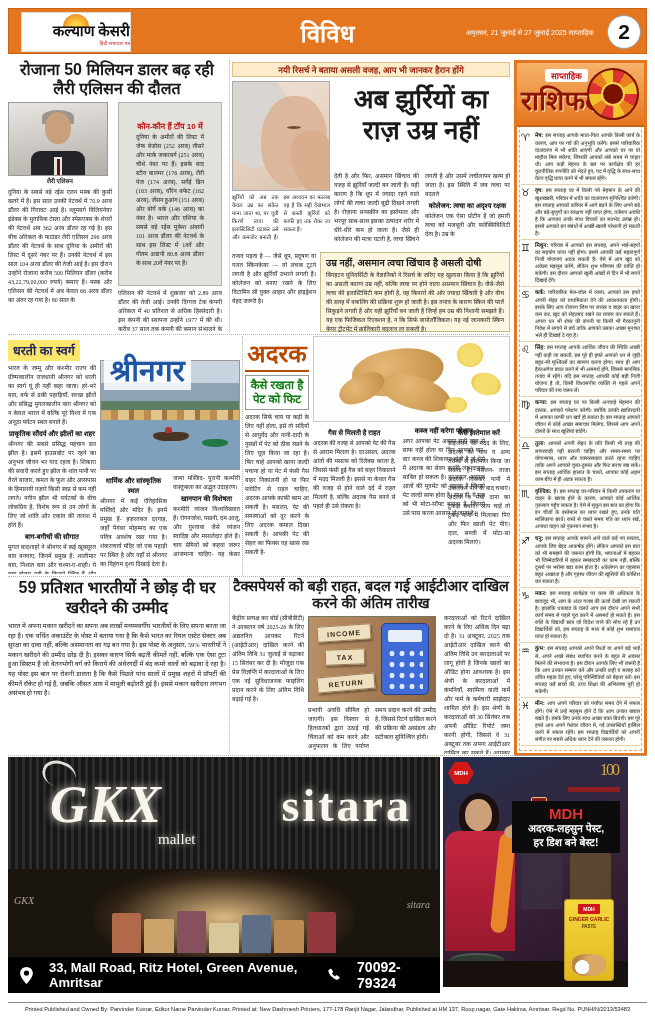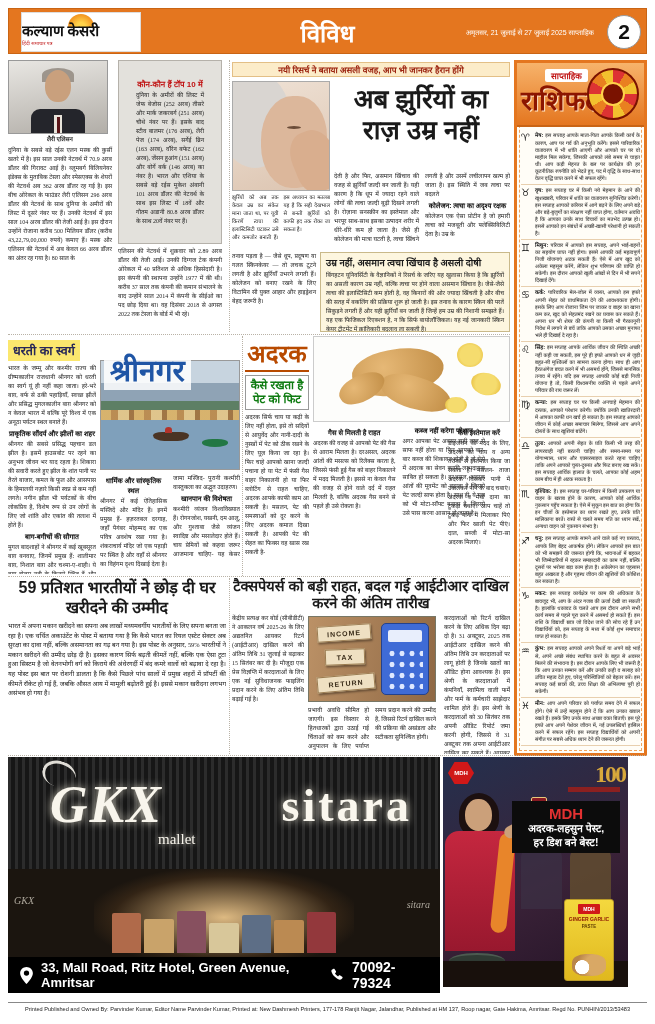--- a/index.html
+++ b/index.html
@@ -4,22 +4,22 @@
 <style>
   * { margin:0; padding:0; box-sizing:border-box; }
   html,body { background:#fff; }
   body { font-family:"Liberation Sans", sans-serif; }
   #page { position:relative; width:655px; height:1024px; background:#fff; overflow:hidden;
           font-family:"Liberation Serif", serif; color:#1a1a1a; }
 
   
   .masthead { position:absolute; left:8px; top:8px; width:639px; height:46px;
               background:#e4761f; border:1px solid #c96414; }
-  .logo-box { position:absolute; left:12px; top:3px; width:120px; height:40px; background:#fff;
-              border:1px solid #ddd; text-align:left; overflow:hidden; }
+  .logo-box { position:absolute; left:12px; top:3px; width:110px; height:40px; background:#fff;
+              border:1px solid #ddd; text-align:right; overflow:hidden; }
   .sun { position:absolute; left:50%; top:1px; transform:translateX(-50%); width:26px; height:13px;
          border-radius:13px 13px 0 0;
          background:radial-gradient(circle at 50% 100%, #ffd24a 25%, #f08c1a 75%); }
   .logo-title { position:relative; margin-top:9px; font-family:"Liberation Serif",serif;
                 font-weight:bold; font-size:15px; line-height:1.2; color:#111; }
   .logo-sub { font-size:5px; color:#c01818; font-family:"Liberation Sans",sans-serif; }
   .section-title { position:absolute; left:0; right:0; top:7px; text-align:center; color:#fff;
                    font-size:24px; font-weight:bold; font-family:"Liberation Sans",sans-serif; }
   .edition-line { position:absolute; right:52px; top:19px; color:#fff; font-size:7px;
                   font-family:"Liberation Sans",sans-serif; }
@@ -214,36 +214,36 @@
   .gkx-glow { position:absolute; left:20%; top:0; width:60%; height:100%;
          background:radial-gradient(ellipse at 50% 55%, rgba(255,214,150,.85), rgba(120,80,40,.25) 60%, transparent 75%); }
   .gkx-racks { position:absolute; left:24%; bottom:4px; width:52%; height:44px; display:flex;
          gap:3px; align-items:flex-end; }
   .gkx-racks div { flex:1; border-radius:2px 2px 0 0; }
   .gkx-wallL { position:absolute; left:6px; top:26px; color:#cfc9bd; font-size:10px;
          font-family:"Liberation Serif",serif; font-style:italic; opacity:.8; }
   .gkx-wallR { position:absolute; right:10px; top:30px; color:#cfc9bd; font-size:10px;
          font-family:"Liberation Serif",serif; font-style:italic; opacity:.8; }
   .gkx-bar { position:relative; height:36px; background:#000; display:flex; align-items:center;
-         gap:8px; padding:0 12px; }
+         gap:16px; padding:0 12px; }
   .gkx-addr { color:#fff; font-size:13px; font-weight:bold;
          font-family:"Liberation Sans",sans-serif; }
   .gkx-phone { color:#fff; font-size:14px; font-weight:bold; margin-left:auto;
          font-family:"Liberation Sans",sans-serif; }
   .icon-svg { flex:0 0 auto; }
 
   
   .mdh { position:absolute; left:443px; top:757px; width:185px; height:230px; overflow:hidden;
          background:linear-gradient(155deg,#24304e 0%,#3a2238 55%,#241326 100%); }
   .mdh-logo { position:absolute; left:5px; top:5px; width:26px; height:22px; background:#d01818;
          clip-path:polygon(25% 0,75% 0,100% 50%,75% 100%,25% 100%,0 50%);
          display:flex; align-items:center; justify-content:center; color:#fff; font-weight:bold;
          font-size:6px; font-family:"Liberation Sans",sans-serif; }
-  .mdh-100 { position:absolute; right:3px; top:4px; color:#d8a83c; font-size:24px;
-         font-weight:bold; font-family:"Liberation Serif",serif; letter-spacing:-2px; }
+  .mdh-100 { position:absolute; right:10px; top:4px; color:#d8a83c; font-size:16px;
+         font-weight:normal; font-family:"Liberation Serif",serif; letter-spacing:-2px; }
   .mdh-100sub { position:absolute; right:8px; top:30px; width:52px; height:5px; background:#8c2020; }
   .mdh-box { position:absolute; right:8px; top:44px; width:108px; background:#0c0c0c;
          padding:4px 5px; text-align:center; }
   .mdh-box .l1 { color:#e23131; font-weight:bold; font-size:15px;
          font-family:"Liberation Sans",sans-serif; }
   .mdh-box .l2, .mdh-box .l3 { color:#fff; font-weight:bold; font-size:10.5px; line-height:1.3;
          font-family:"Liberation Sans",sans-serif; }
   .wmn-hair { position:absolute; left:16px; top:36px; width:40px; height:44px; background:#1c1010;
          border-radius:50% 50% 40% 40%; }
   .wmn-face { position:absolute; left:22px; top:42px; width:27px; height:32px; background:#cba07a;
@@ -292,20 +292,21 @@
       <div class="sun"></div>
       <div class="logo-title">कल्याण केसरी</div>
       <div class="logo-sub">हिंदी समाचार पत्र</div>
     </div>
     <div class="section-title">विविध</div>
     <div class="edition-line">अमृतसर, 21 जुलाई से 27 जुलाई 2025 साप्ताहिक</div>
     <div class="page-circle">2</div>
   </div>
 
   <div class="larry">
+    <h1>रोजाना 50 मिलियन डालर बढ़ रही लैरी एलिसन की दौलत</h1>
     <div class="cols">
       <div class="colL">
         <div class="larry-photo">
           <div class="lp-hair"></div>
             <div class="lp-head"></div>
             <div class="lp-body"></div>
           <div class="lp-shirt"></div>
             <div class="lp-tie"></div>
         </div>
         <div class="photo-cap">लैरी एलिसन</div>

